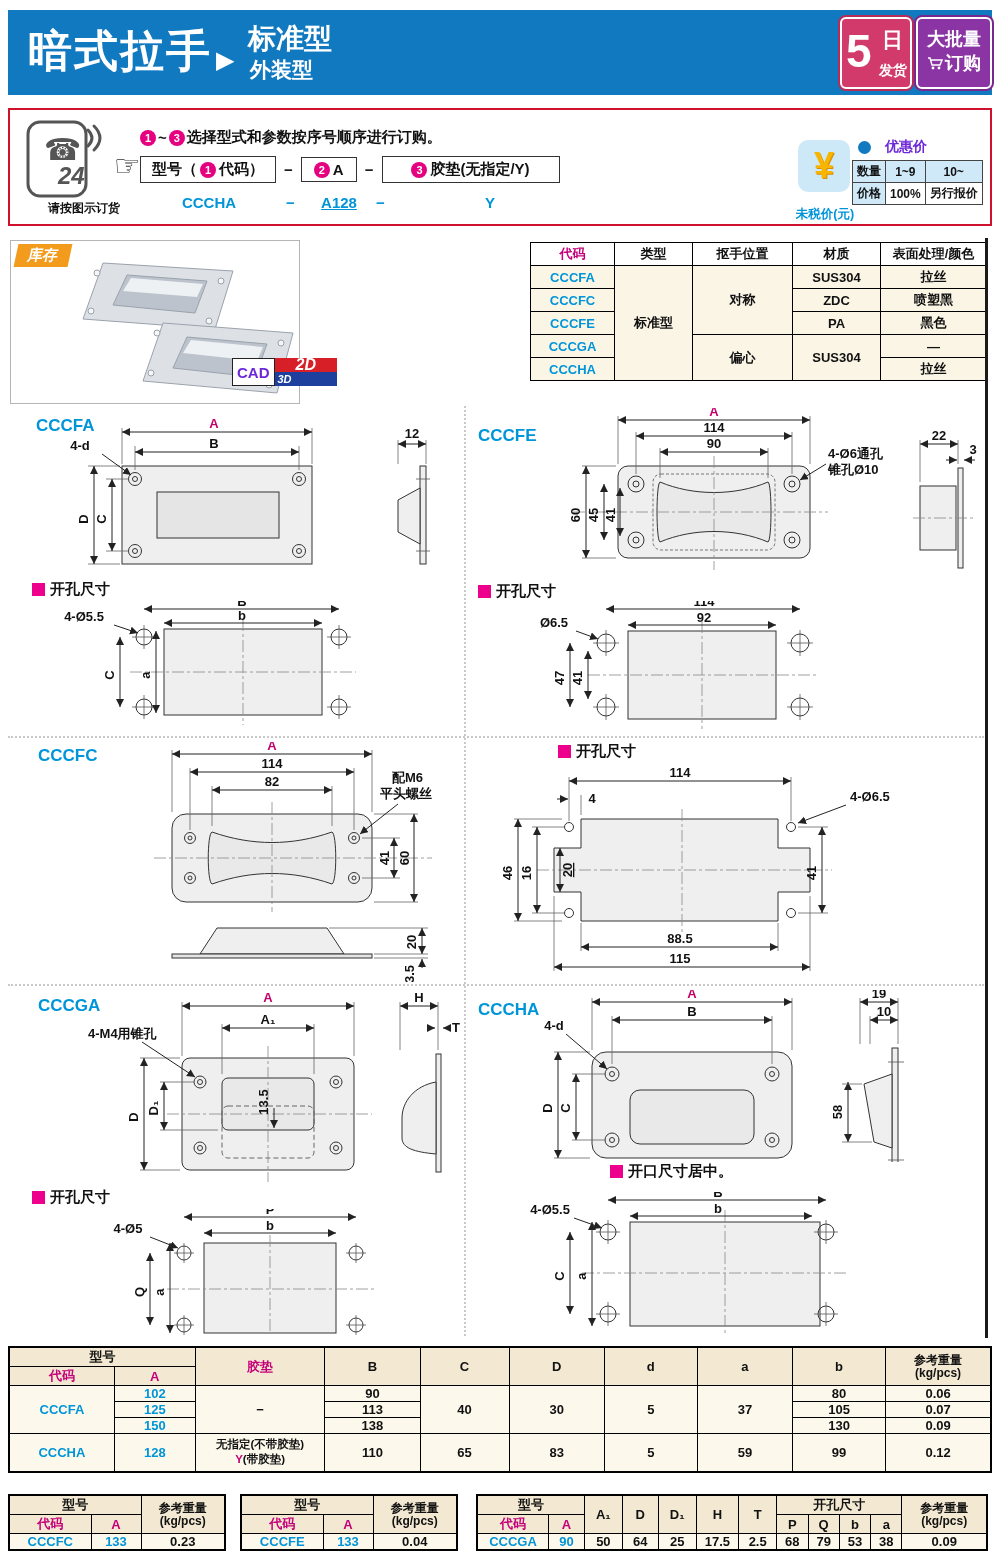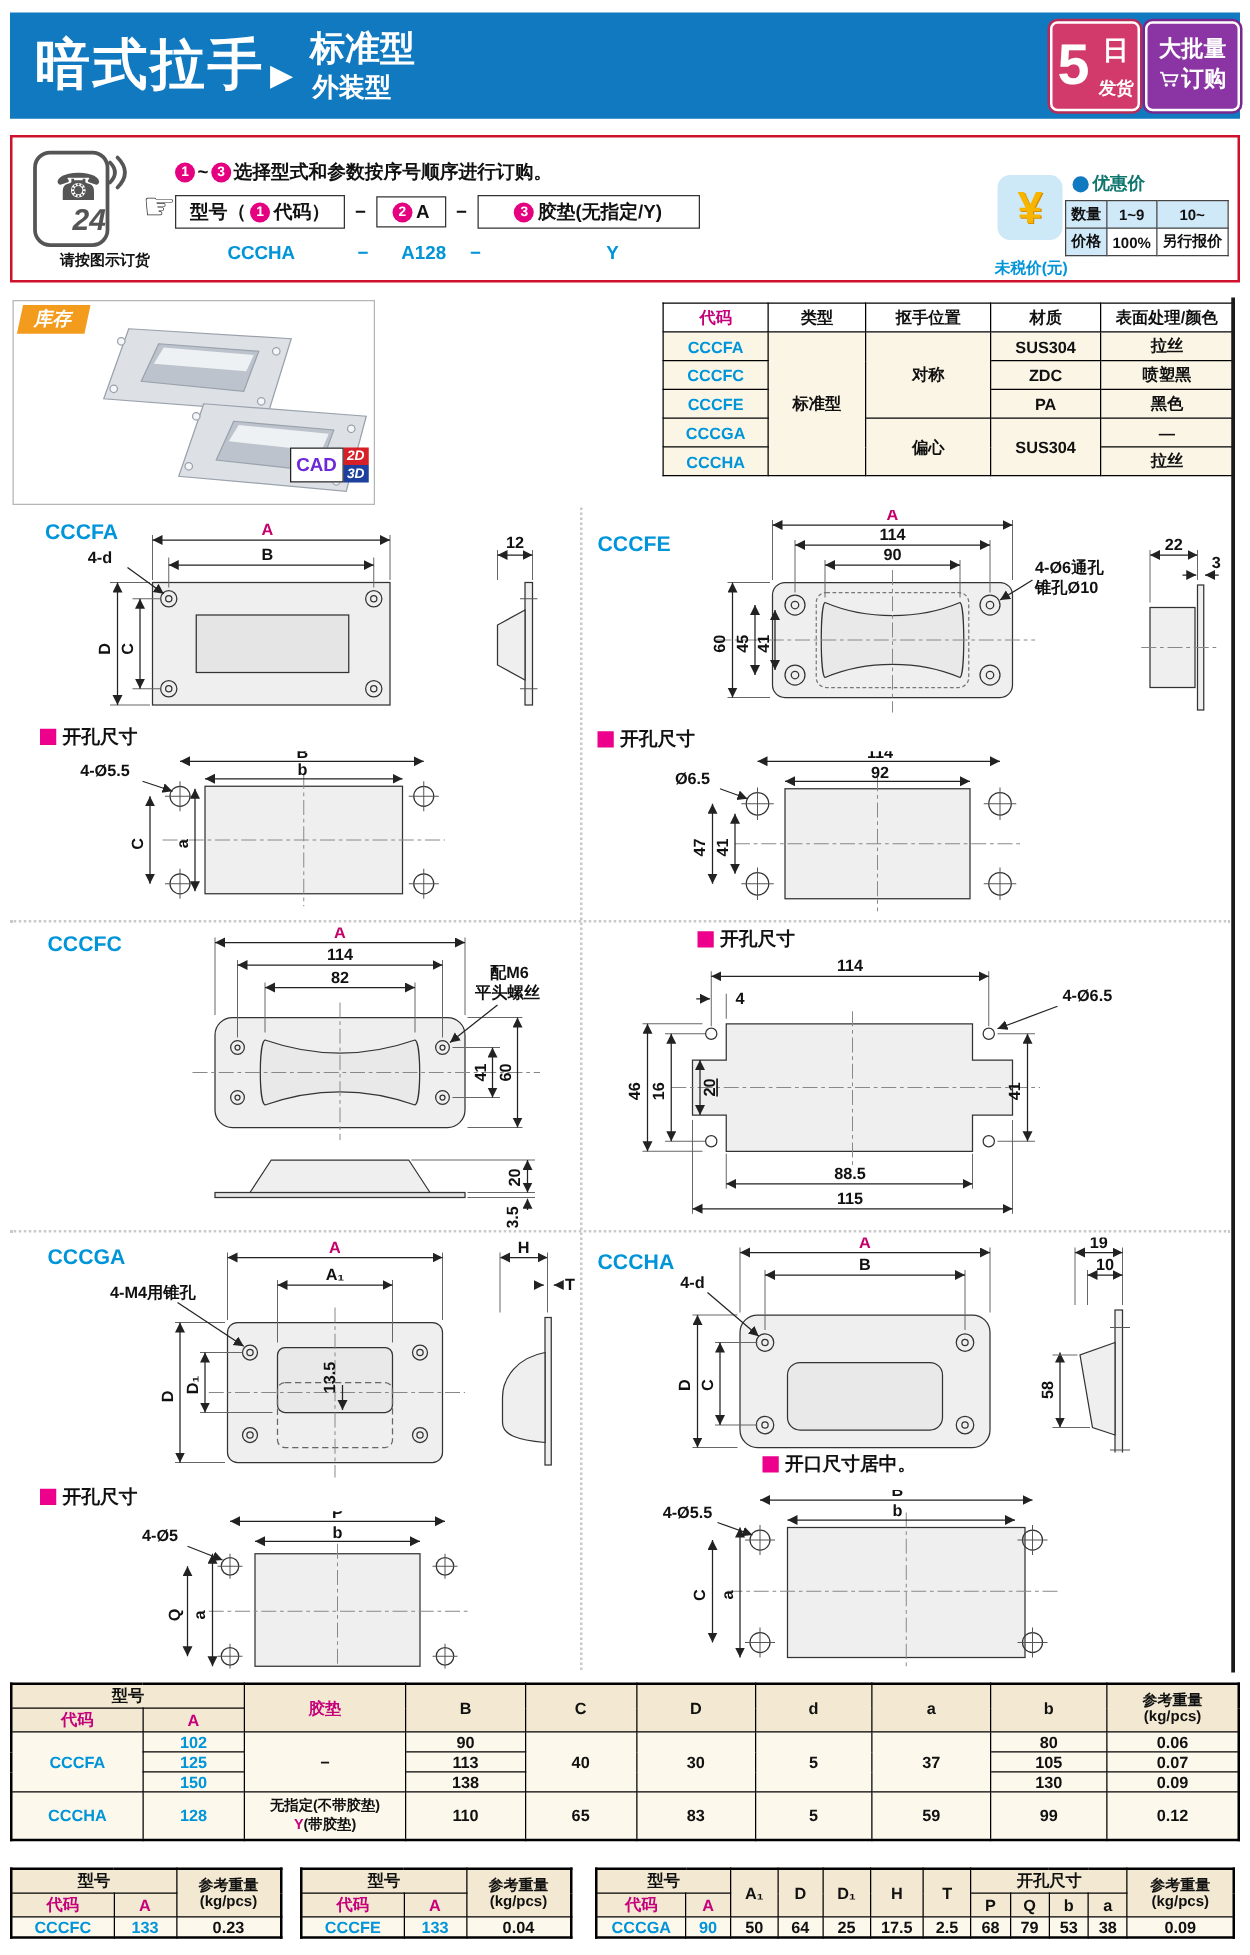--- a/index.html
+++ b/index.html
@@ -30,40 +30,40 @@
   .ord-line1{left:130px;top:18px;font-size:15px;font-weight:bold;color:#111;display:flex;align-items:center;gap:2px;}
   .numcirc{display:inline-block;width:16px;height:16px;border-radius:50%;background:#e4007f;color:#fff;
            font-size:11px;font-weight:bold;text-align:center;line-height:16px;}
   .ord-line2{left:130px;top:46px;display:flex;align-items:center;gap:8px;font-size:15px;font-weight:bold;color:#111;justify-content:center;}
   .obox{border:1.5px solid #333;padding:3px 8px;display:flex;align-items:center;gap:3px;background:#fff;}
   .obox1{width:118px;justify-content:center;}
   .obox2{width:38px;justify-content:center;}
   .obox3{width:160px;justify-content:center;}
   .ord-line3{left:130px;top:84px;display:flex;align-items:center;gap:8px;font-size:15px;font-weight:bold;color:#0095d9;}
   .slot{text-align:center;}
-  .s1{width:138px;}.sd{width:16px;color:#0095d9;}.s2{width:58px;}.s3{width:180px;}
+  .s1{width:138px;}.sd{width:16px;color:#0095d9;}.s2{width:58px;text-decoration:underline;}.s3{width:180px;}
 
   .yenicon{left:788px;top:30px;width:52px;height:52px;background:#cde9f8;border-radius:10px;
            display:flex;align-items:center;justify-content:center;}
   .yen{font-size:36px;font-weight:bold;color:#f7b500;text-shadow:1px 1px 0 #d98e00;}
   .yencap{left:770px;top:96px;width:90px;text-align:center;font-size:12.5px;font-weight:bold;color:#0095d9;}
-  .prefhdr{left:848px;top:28px;display:flex;align-items:center;gap:3px;font-size:14px;font-weight:bold;color:#0f766e;}
+  .prefhdr{left:848px;top:28px;display:flex;align-items:center;gap:14px;font-size:14px;font-weight:bold;color:#6d28d9;}
   .bluedot{width:13px;height:13px;border-radius:50%;background:#1079c0;}
   .pricetbl{left:842px;top:50px;border-collapse:collapse;font-size:12px;font-weight:bold;color:#111;}
   .pricetbl td{border:1px solid #444;text-align:center;padding:2px 4px;background:#fff;}
   .pricetbl .hd{background:#cfe9f9;}
 
   
   .photobox{left:10px;top:240px;width:288px;height:162px;border:1px solid #b5b5b5;background:#fff;}
   .stock{left:16px;top:244px;background:#f29b1d;color:#fff;font-size:15px;font-weight:bold;
          padding:2px 12px;transform:skewX(-12deg);}
   .cadbadge{left:232px;top:358px;display:flex;align-items:stretch;font-weight:bold;}
   .cad-main{border:1.5px solid #222;background:#fff;color:#6d28d9;font-size:15px;padding:3px 4px;display:flex;align-items:center;}
   .cad-col{display:flex;flex-direction:column;}
-  .cad-2d{background:#d61f26;color:#fff;font-size:11px;padding:0 3px;line-height:14px;font-style:italic;}
+  .cad-2d{background:#d61f26;color:#fff;font-size:16px;padding:0 21px;line-height:14px;font-style:italic;}
   .cad-3d{background:#1d3f9e;color:#fff;font-size:11px;padding:0 3px;line-height:14px;font-style:italic;}
 
   
   .spectbl{left:530px;top:242px;border-collapse:collapse;font-size:13px;font-weight:bold;color:#111;table-layout:fixed;}
   .spectbl td{border:1px solid #000;text-align:center;padding:1px 2px;background:#fbf5e6;height:20px;}
   .spectbl tr.hd td{background:#fff;}
   .spectbl .mg{color:#c4007a;}
   .spectbl .code{color:#0095d9;}
   .sqr{display:inline-block;width:12px;height:12px;background:#ec008c;margin-right:4px;vertical-align:-1px;}
   .featnote{left:530px;top:362px;width:460px;font-size:12.5px;font-weight:bold;color:#111;}

